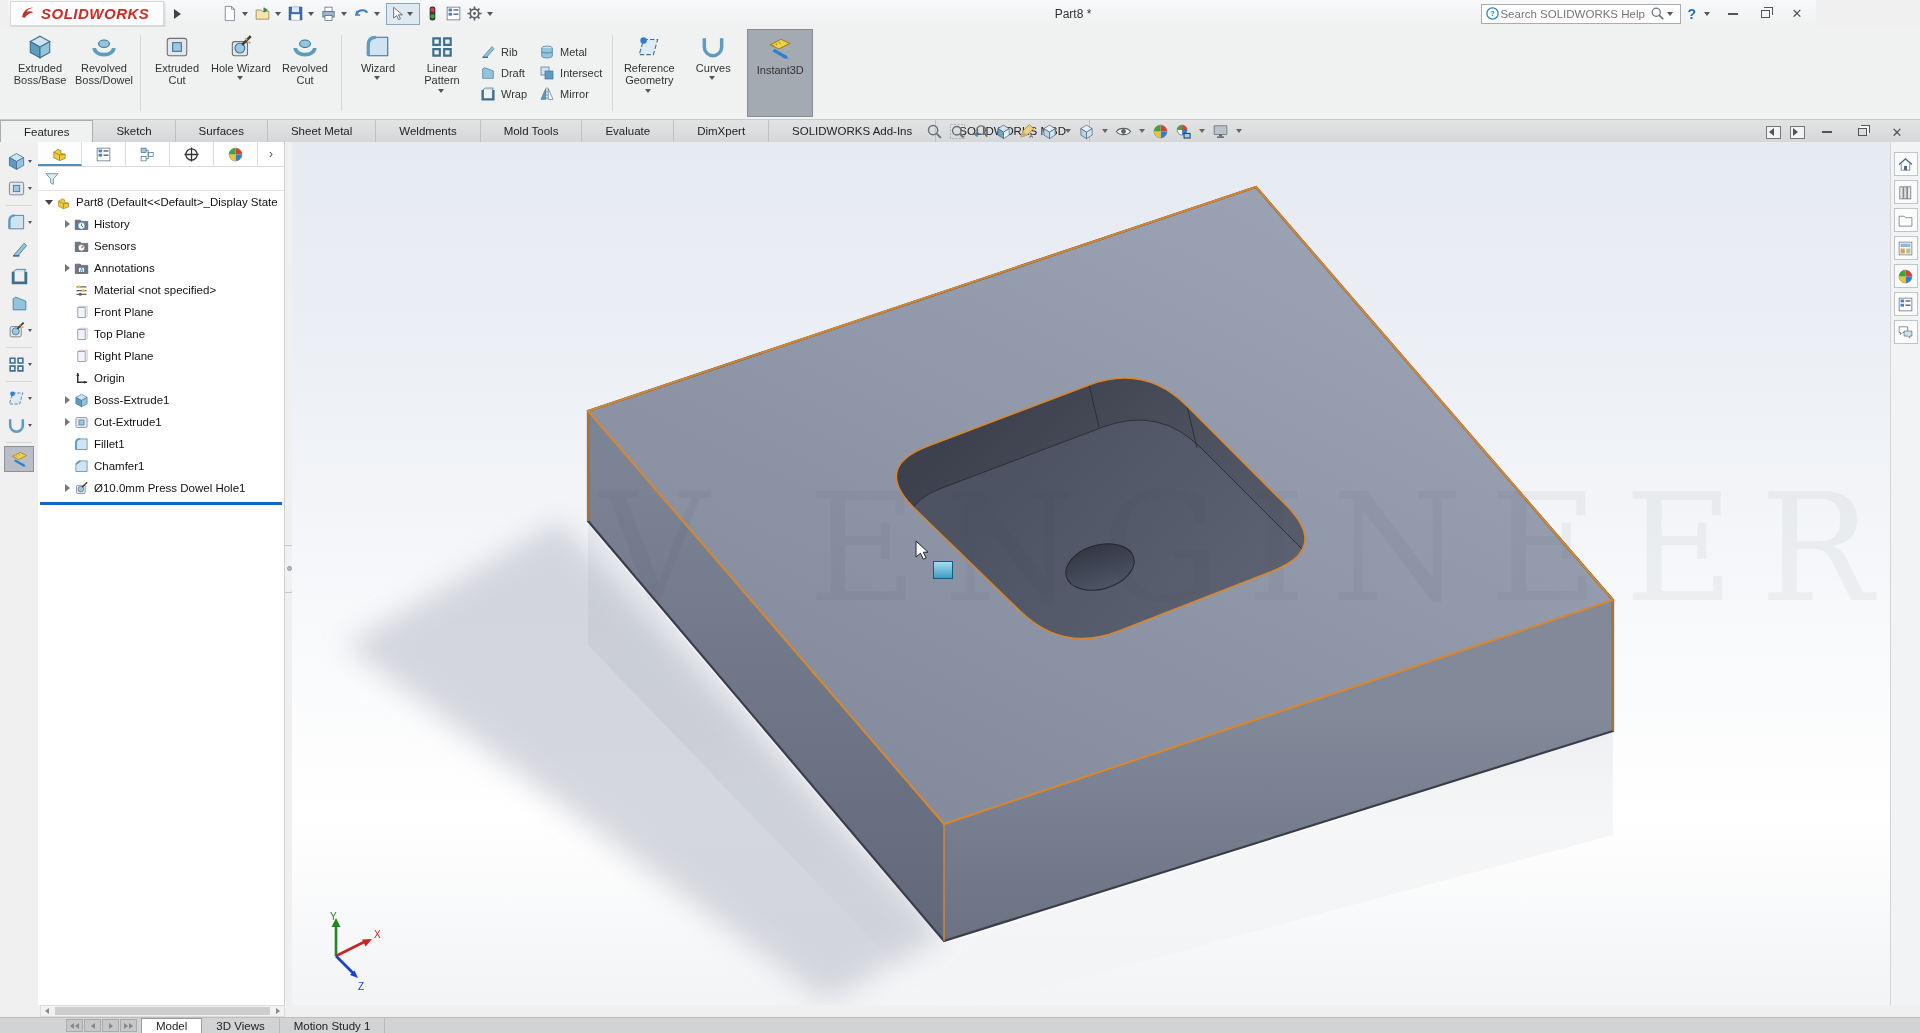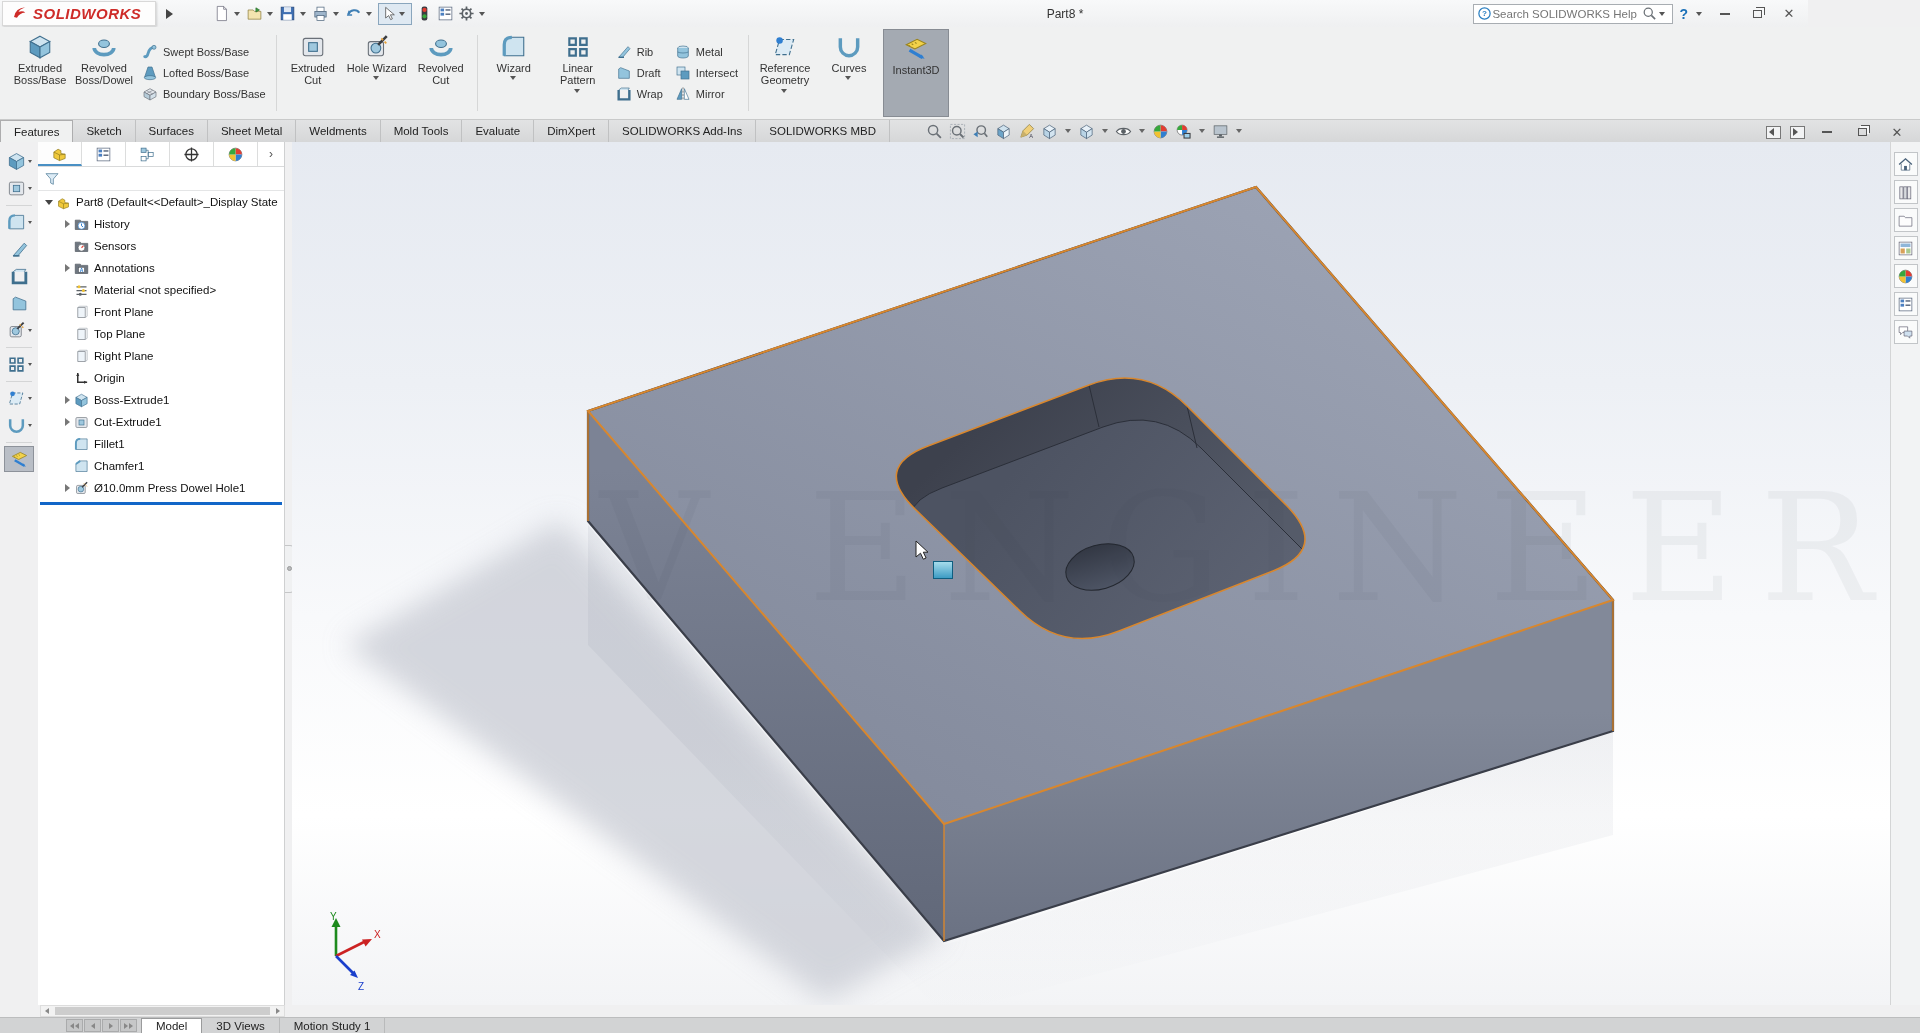--- a/index.html
+++ b/index.html
@@ -1,20 +1,20 @@
 <!DOCTYPE html>
 <html><head>
 <meta charset="utf-8">
 <style>
   *{box-sizing:border-box;margin:0;padding:0}
   body{font-family:"Liberation Sans",sans-serif;font-size:11px;color:#222;background:#888}
   .app{position:relative;width:1920px;height:1033px;background:#f0f0f1;overflow:hidden;user-select:none}
 
   
-  .titlebar{position:absolute;left:0;top:0;width:1808px;height:27px;background:linear-gradient(#f8f9fa,#eff0f1);display:flex;align-items:center}
+  .titlebar{position:absolute;left:8px;top:0;width:1808px;height:27px;background:linear-gradient(#f8f9fa,#eff0f1);display:flex;align-items:center}
   .logo-box{display:flex;align-items:center;gap:4px;height:25px;padding:0 14px 0 8px;background:#fdfdfd;border:1px solid #d8d8d8;box-shadow:1px 1px 2px rgba(0,0,0,.15);margin-left:2px}
   .logo-word{font-size:15px;font-style:italic;letter-spacing:.5px;color:#ce2b28;font-weight:bold}
   .flyout{width:0;height:0;border-top:5px solid transparent;border-bottom:5px solid transparent;border-left:7px solid #444;margin-left:10px}
   .qat{display:flex;align-items:center;margin-left:38px}
   .qbtn{display:flex;align-items:center;height:22px;padding:0 2px}
   .qbtn svg{width:17px;height:17px}
   .caret{width:0;height:0;border-left:3px solid transparent;border-right:3px solid transparent;border-top:4px solid #555;margin:0 4px 0 2px}
   .sel-wrap{display:flex;align-items:center;border:1px solid #8aa6bd;background:#dfe9f2;height:22px;margin:0 2px;padding:0 2px}
   .doc-title{position:absolute;left:1000px;width:130px;text-align:center;font-size:12px;color:#333}
   .tb-right{position:absolute;right:6px;top:0;height:27px;display:flex;align-items:center;gap:6px}
@@ -34,21 +34,21 @@
   .rlarge svg{width:26px;height:26px;margin-bottom:2px}
   .rlarge .caret{margin-top:2px}
   .rstack{display:flex;flex-direction:column;justify-content:center;gap:5px;padding:0 6px}
   .rsmall{display:flex;align-items:center;gap:5px;color:#333;white-space:nowrap}
   .rsmall svg{width:16px;height:16px}
   .instant{background:#a4aab2;border:1px solid #878c93;margin:2px 2px;padding-top:6px;width:66px}
   .grp{display:flex;align-items:stretch}
 
   
   .cmdbar{position:absolute;left:0;top:120px;width:1920px;height:22px;background:linear-gradient(#e2e3e4,#d6d7d8);display:flex;align-items:stretch}
-  .ctab{display:flex;align-items:center;padding:0 13px;border-right:1px solid #c0c1c2;color:#222;font-size:11.5px}
+  .ctab{display:flex;align-items:center;padding:0 23px;border-right:1px solid #c0c1c2;color:#222;font-size:11.5px}
   .ctab.active{background:#f0f1f1;border:1px solid #adadae;border-bottom:none;margin-bottom:-1px}
   .headsup{position:absolute;left:925px;top:0;height:22px;display:flex;align-items:center;gap:4px}
   .hbtn{display:flex;align-items:center;height:20px;padding:0 1px}
   .hbtn svg{width:17px;height:17px}
   .scaret{width:0;height:0;border-left:3px solid transparent;border-right:3px solid transparent;border-top:4px solid #666;margin:0 2px}
   .docctl{position:absolute;right:10px;top:3px;display:flex;align-items:center;gap:9px}
   .collbox{width:15px;height:13px;border:1px solid #777;display:flex;align-items:center;padding:0 2px;background:#f2f3f4}
   .tri-l{width:0;height:0;border-top:4px solid transparent;border-bottom:4px solid transparent;border-right:5px solid #555}
   .tri-r{width:0;height:0;border-top:4px solid transparent;border-bottom:4px solid transparent;border-left:5px solid #555}
 
@@ -465,40 +465,20 @@
             <use href="#s-cube"></use>
           </svg>
           <span>Extruded Boss/Base</span>
         </div>
       <div class="rlarge">
           <svg>
             <use href="#s-rev"></use>
           </svg>
           <span>Revolved Boss/Dowel</span>
         </div>
-      <div class="rstack">
-        <div class="rsmall">
-            <svg>
-              <use href="#s-swept"></use>
-            </svg>
-            <span>Swept Boss/Base</span>
-          </div>
-        <div class="rsmall">
-            <svg>
-              <use href="#s-loft"></use>
-            </svg>
-            <span>Lofted Boss/Base</span>
-          </div>
-        <div class="rsmall">
-            <svg>
-              <use href="#s-bound"></use>
-            </svg>
-            <span>Boundary Boss/Base</span>
-          </div>
-      </div>
     </div>
     <div class="rsep"></div>
     <div class="grp">
       <div class="rlarge">
           <svg>
             <use href="#s-cut"></use>
           </svg>
           <span>Extruded Cut</span>
         </div>
       <div class="rlarge">

